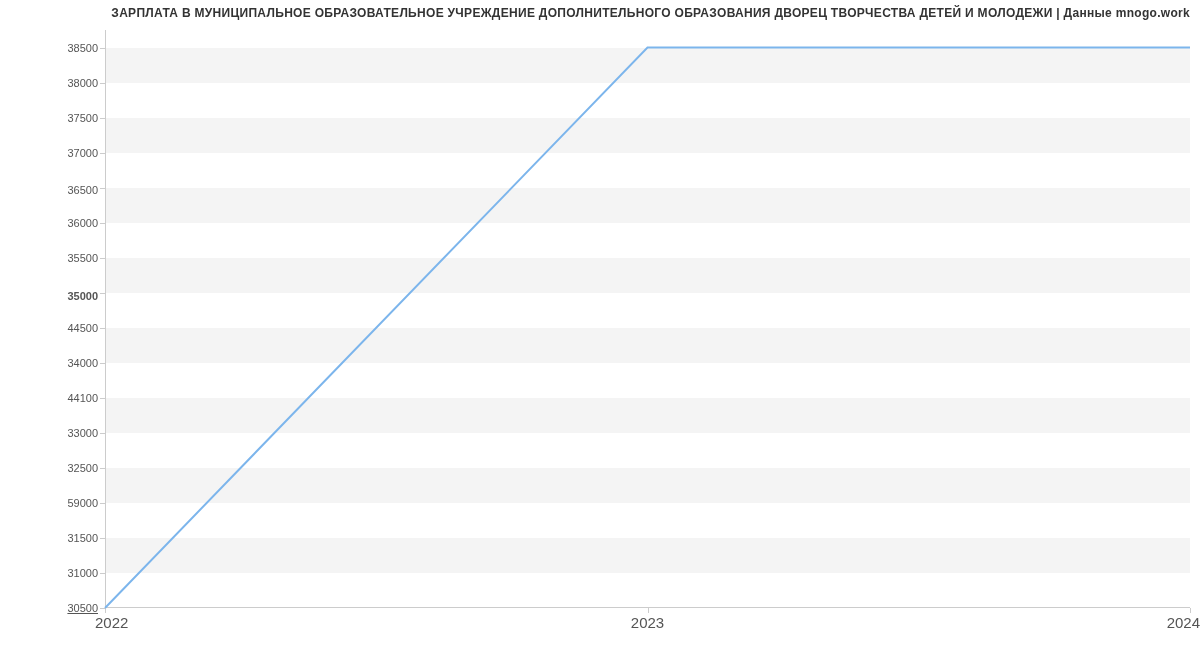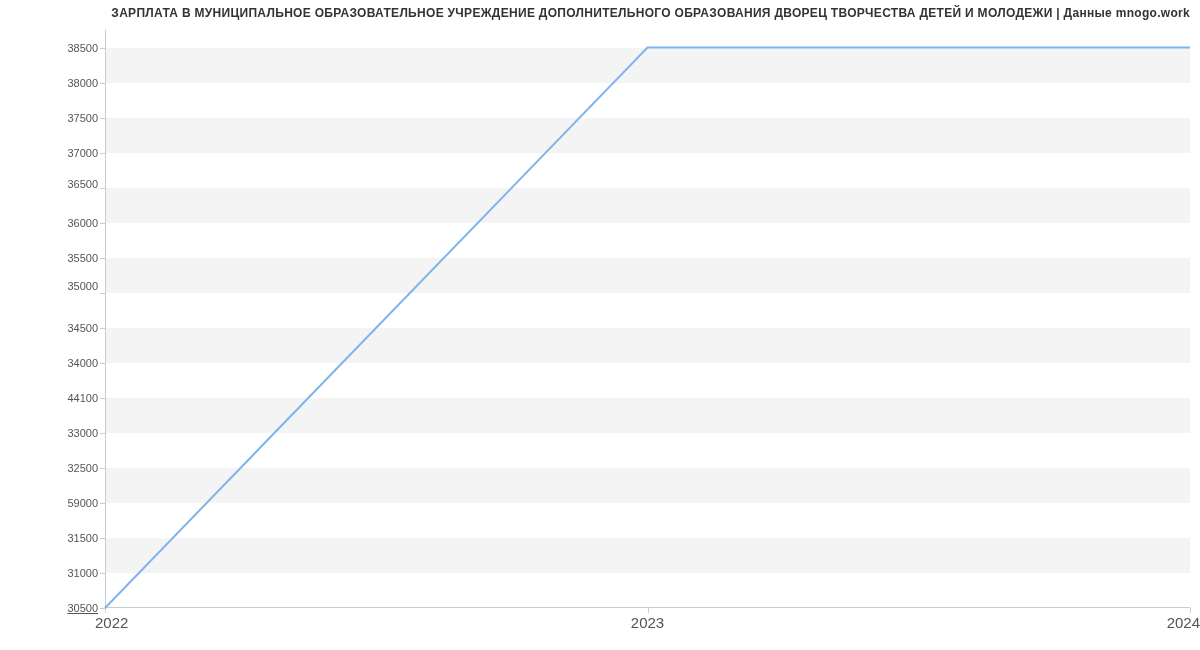--- a/index.html
+++ b/index.html
@@ -134,25 +134,25 @@
 
 <div id="y-labels">
     <div class="y-tick-label" style="top: 608px; text-decoration: underline;">30500</div>
     <div class="y-tick-label" style="top: 572.97px;">31000</div>
     <div class="y-tick-label" style="top: 537.939px;">31500</div>
     <div class="y-tick-label" style="top: 502.909px;">59000</div>
     <div class="y-tick-label" style="top: 467.879px;">32500</div>
     <div class="y-tick-label" style="top: 432.848px;">33000</div>
     <div class="y-tick-label" style="top: 397.818px;">44100</div>
     <div class="y-tick-label" style="top: 362.788px;">34000</div>
-    <div class="y-tick-label" style="top: 327.758px;">34500</div>
-    <div class="y-tick-label" style="top: 286px;">35000</div>
+    <div class="y-tick-label" style="top: 327.758px;">44500</div>
+    <div class="y-tick-label" style="top: 296px; font-weight: bold;">35000</div>
     <div class="y-tick-label" style="top: 257.697px;">35500</div>
     <div class="y-tick-label" style="top: 222.667px;">36000</div>
-    <div class="y-tick-label" style="top: 184px;">36500</div>
+    <div class="y-tick-label" style="top: 190px;">36500</div>
     <div class="y-tick-label" style="top: 152.606px;">37000</div>
     <div class="y-tick-label" style="top: 117.576px;">37500</div>
     <div class="y-tick-label" style="top: 82.5455px; margin-left: 16px;">38000</div>
     <div class="y-tick-label" style="top: 47.5152px;">38500</div>
   </div>
 <div id="x-labels">
     <div class="x-tick-label" style="transform: translateX(-30%); left: 105px;">2022</div>
     <div class="x-tick-label" style="left: 647.5px;">2023</div>
     <div class="x-tick-label" style="transform: translateX(-70%); left: 1190px;">2024</div>
   </div>

